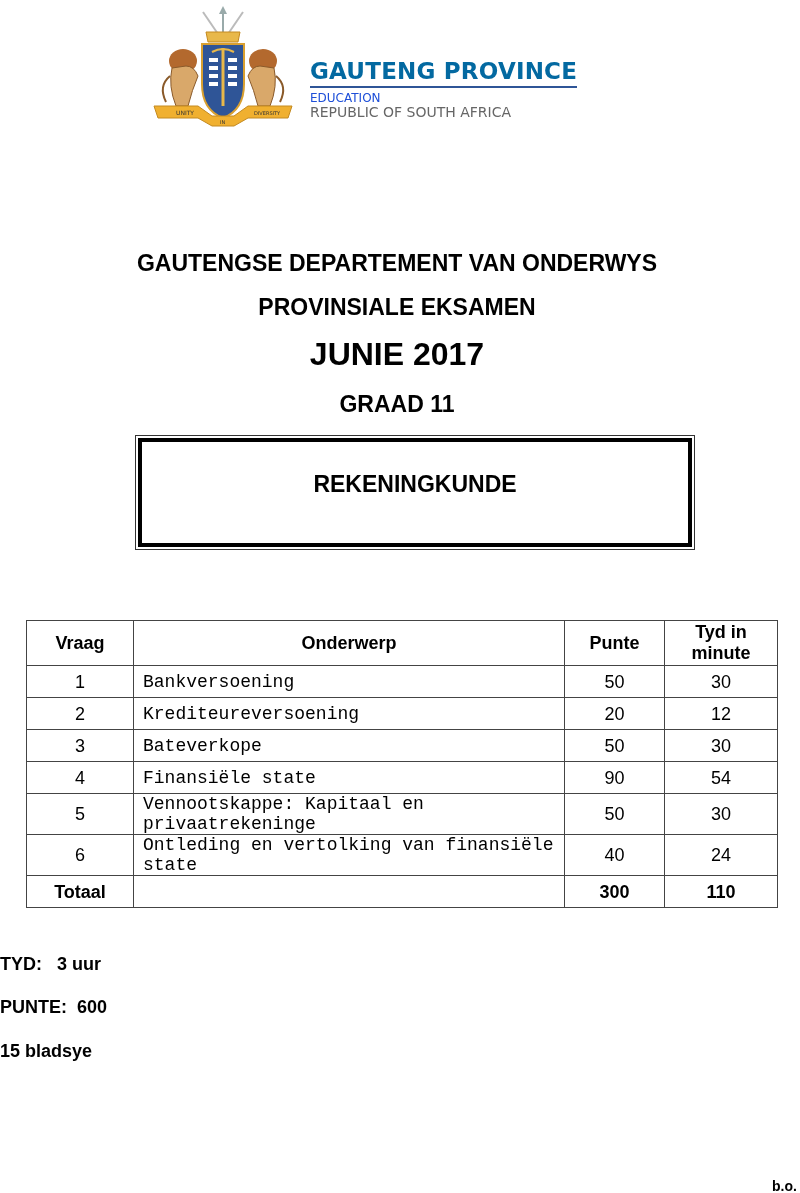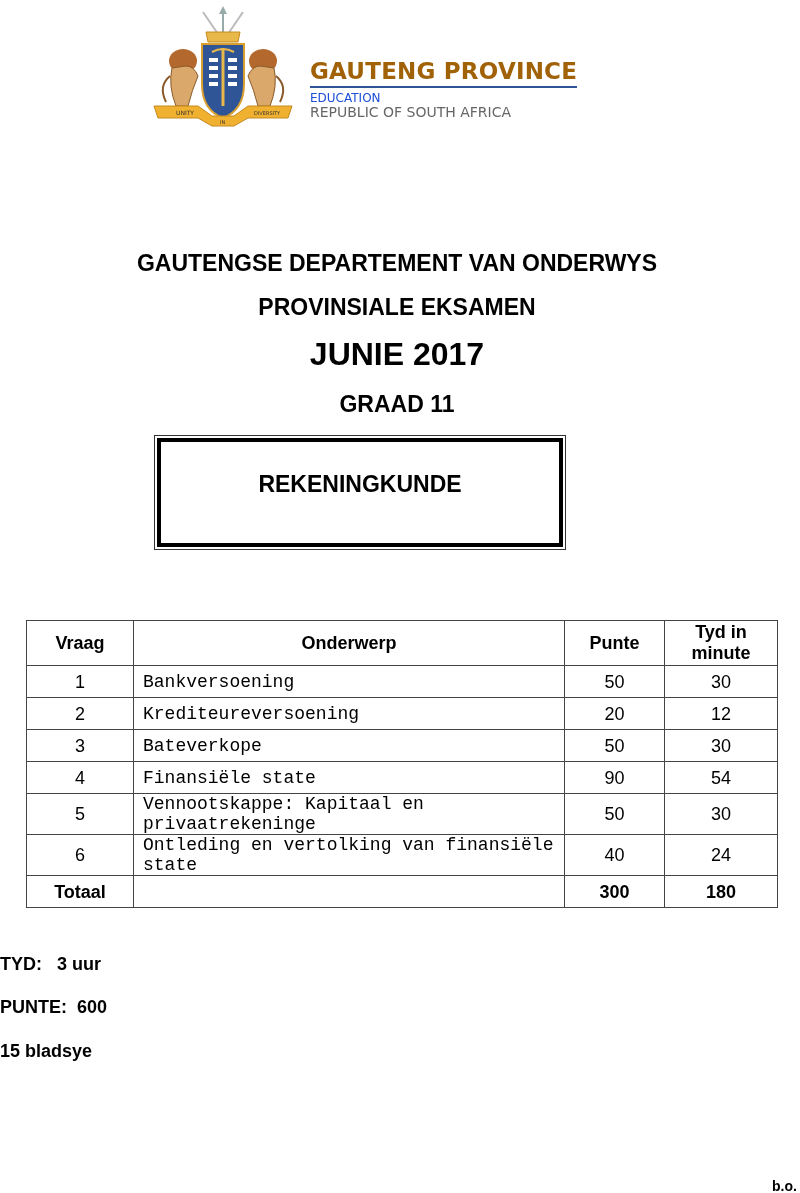--- a/index.html
+++ b/index.html
@@ -5,35 +5,35 @@
     html, body { margin: 0; padding: 0; background: #ffffff; }
     body { width: 800px; height: 1193px; position: relative; overflow: hidden;
            font-family: "Liberation Sans", sans-serif; color: #000; }
     .abs { position: absolute; }
 
     
     .logo { left: 130px; top: 0; width: 460px; height: 150px; }
     .crest { position: absolute; left: 18px; top: 6px; width: 150px; height: 122px; }
     .logo-text { position: absolute; left: 180px; top: 58px; }
     .logo-title { font-family: "DejaVu Sans", sans-serif; font-weight: bold; font-size: 23px;
-                  color: #a16207; letter-spacing: 0.2px; line-height: 26px; padding-bottom: 2px;
+                  color: #0369a1; letter-spacing: 0.2px; line-height: 26px; padding-bottom: 2px;
                   border-bottom: 2px solid #2f5597; white-space: nowrap; }
     .logo-sub1 { font-family: "DejaVu Sans", sans-serif; font-size: 12px; color: #1d4ed8; margin-top: 3px; line-height: 14px; }
     .logo-sub2 { font-family: "DejaVu Sans", sans-serif; font-size: 14px; color: #666; line-height: 14px; }
 
     
     .h { left: 0; width: 800px; text-align: center; font-weight: bold; white-space: nowrap; }
     .h1 { top: 250px; font-size: 23px; transform: translateX(-3px); }
     .h2 { top: 294px; font-size: 23px; transform: translateX(-3px); }
     .h3 { top: 336px; font-size: 32px; transform: translateX(-3px); }
     .h4 { top: 391px; font-size: 23px; transform: translateX(-3px); }
 
     
-    .subject-box { left: 135px; top: 435px; width: 412px; height: 115px;
-                   border: 1px solid #333; box-sizing: border-box; padding: 2px; margin-left: 19px; }
+    .subject-box { left: 135px; top: 435px; width: 560px; height: 115px;
+                   border: 1px solid #333; box-sizing: border-box; padding: 2px; }
     .subject-inner { width: 100%; height: 100%; border: 4px solid #000; box-sizing: border-box; position: relative; }
     .subject-text { position: absolute; left: 0; right: 0; top: 29px; text-align: center;
                     font-weight: bold; font-size: 23px; }
 
     
     .tbl { left: 26px; top: 620px; border-collapse: collapse; font-size: 18px; }
     .tbl td, .tbl th { border: 1px solid #444; padding: 0; height: 31px; line-height: 20px; }
     .tbl th { font-weight: bold; height: 44px; }
     .c1 { width: 106px; text-align: center; }
     .c2 { width: 421px; text-align: left; padding-left: 9px !important; font-family: Liberation Mono, monospace; }
@@ -149,21 +149,21 @@
     <tr>
       <td class="c1">6</td>
       <td class="c2">Ontleding en vertolking van finansiële state</td>
       <td class="c3">40</td>
       <td class="c4">24</td>
     </tr>
     <tr class="total">
       <td class="c1">Totaal</td>
       <td class="c2"></td>
       <td class="c3">300</td>
-      <td class="c4">180</td>
+      <td class="c4">110</td>
     </tr>
   </tbody>
 </table>
 
 <div class="abs info i1">TYD:   3 uur</div>
 <div class="abs info i2">PUNTE:  600</div>
 <div class="abs info i3">15 bladsye</div>
 
 <div class="abs bo">b.o.</div>
 

